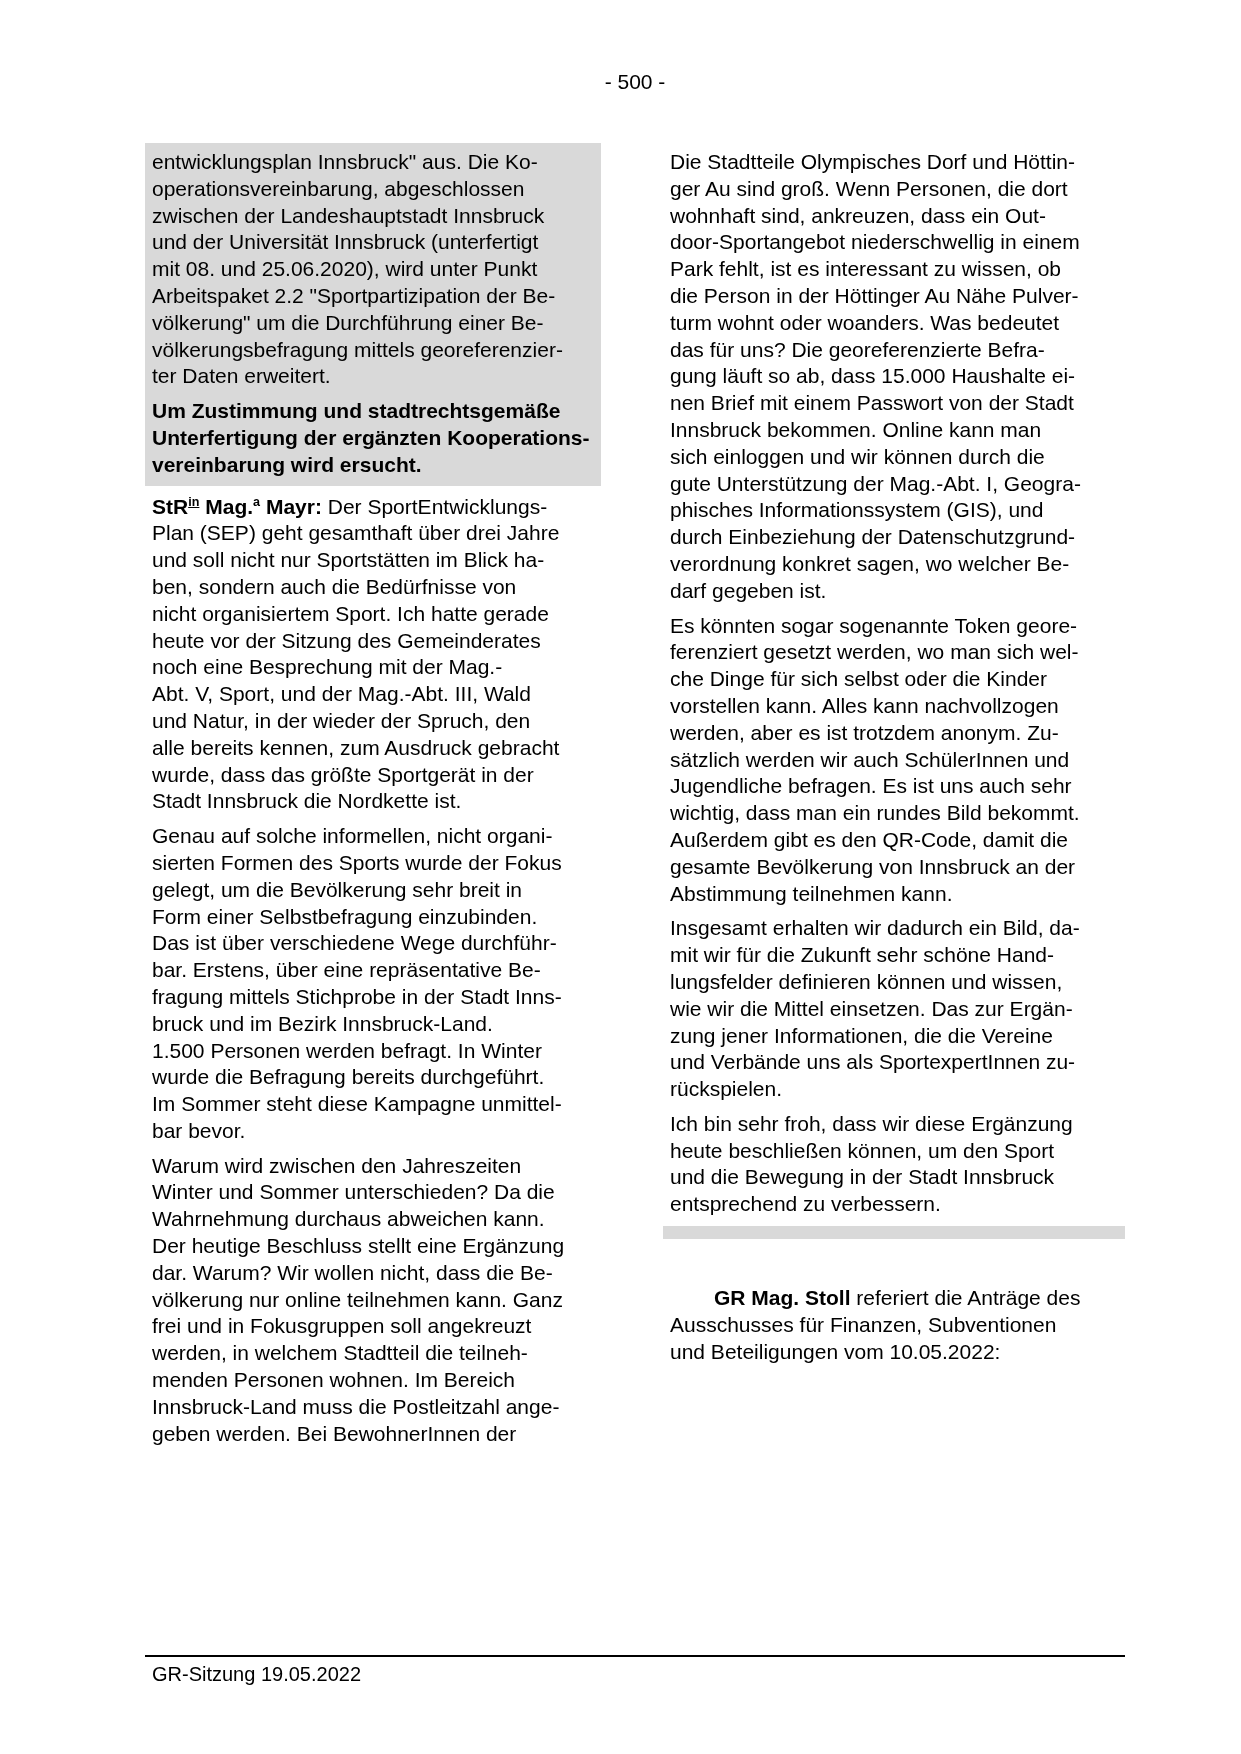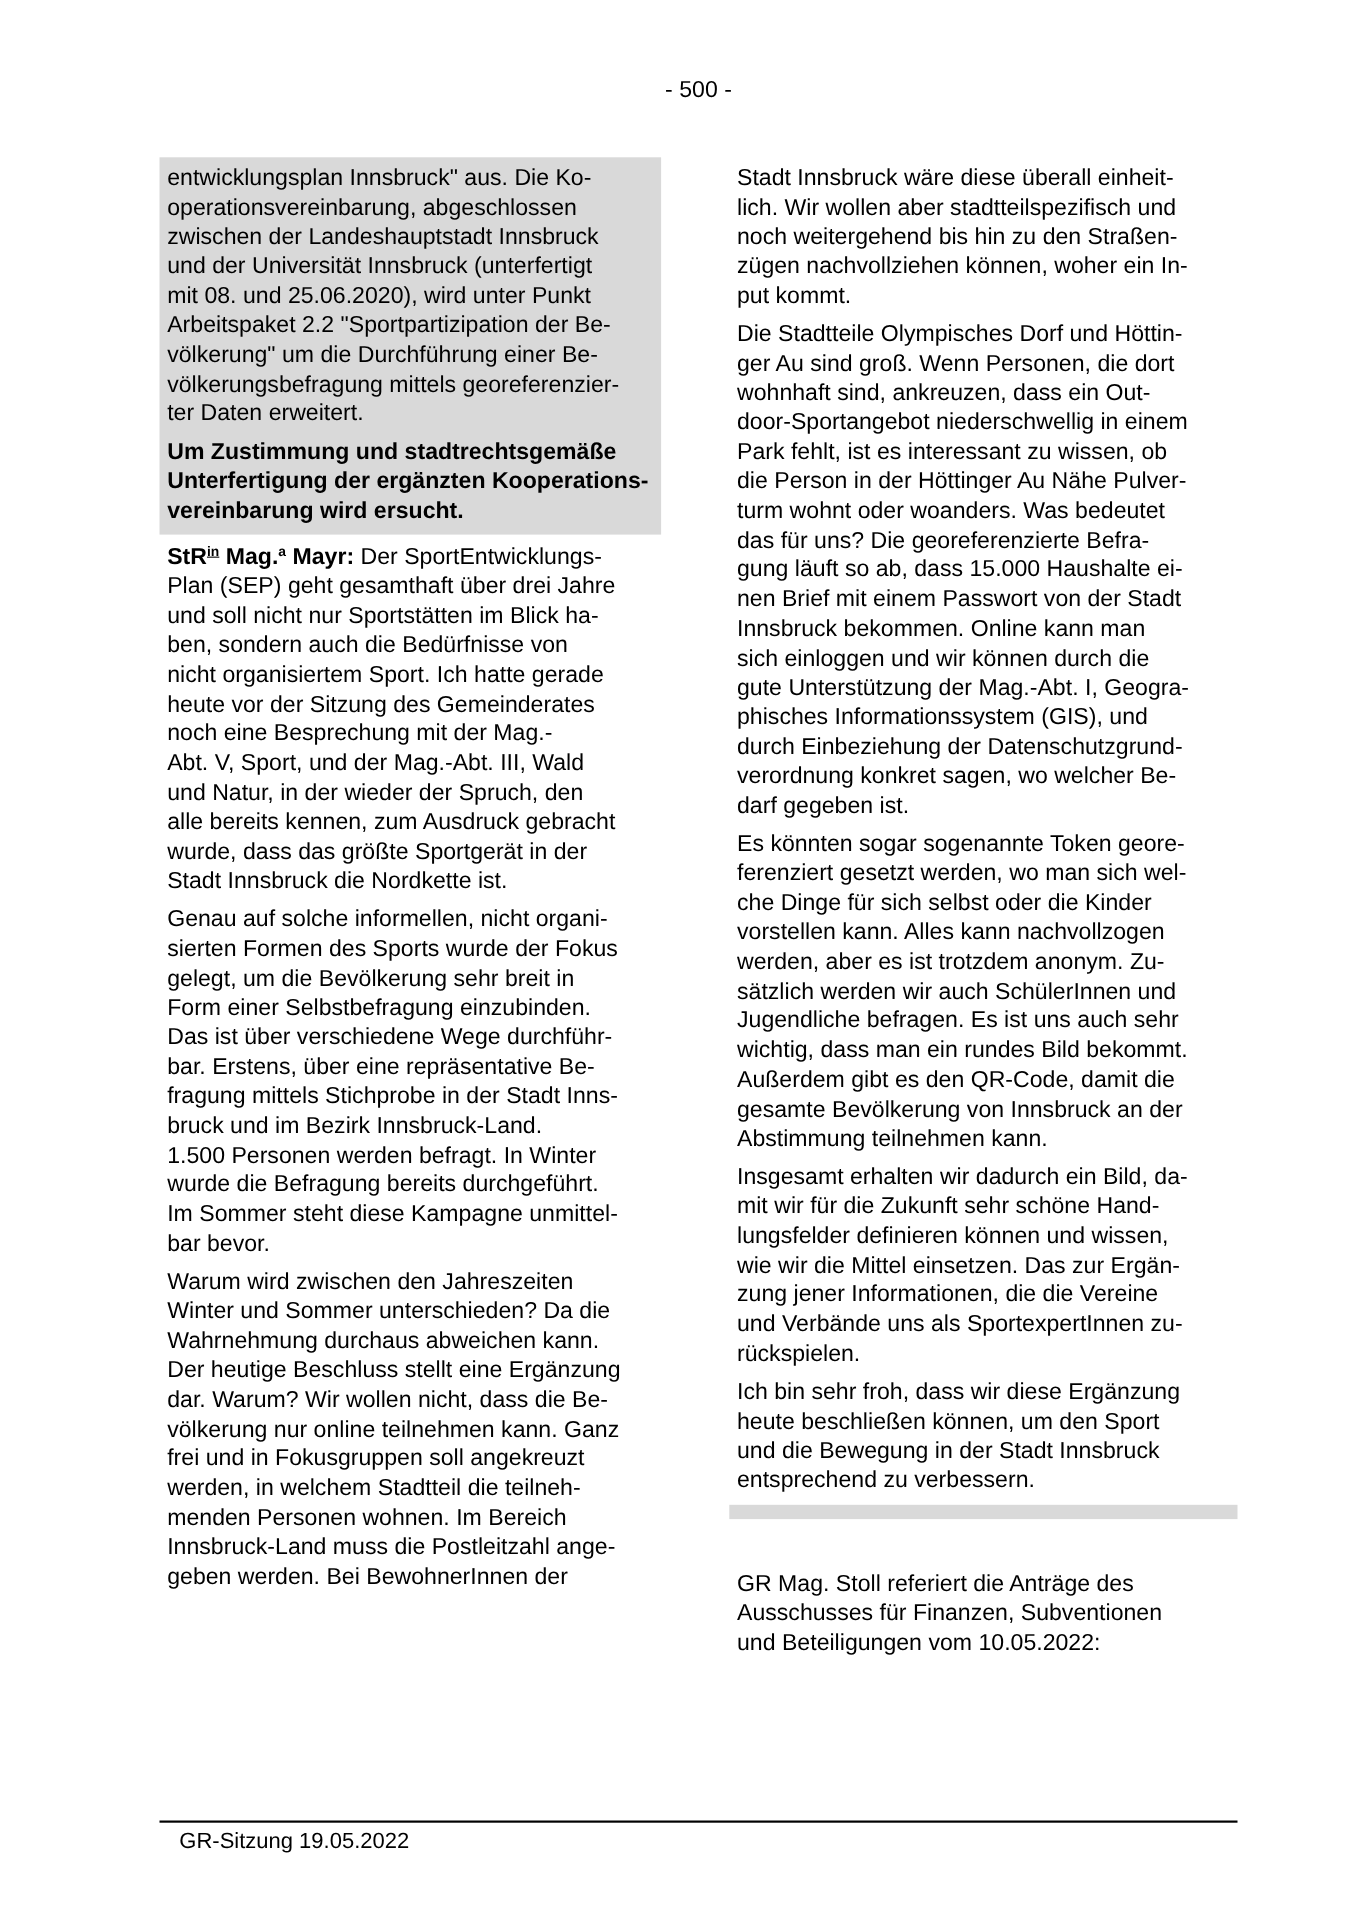--- a/index.html
+++ b/index.html
@@ -32,21 +32,21 @@
   }
   .highlight p.para { margin-left:0; }
   .highlight p.para:last-child { margin-bottom:0;font-weight:bold; }
   .spacer { height:38px; }
   sup { font-size:0.6em; line-height:0; }
   .footer-rule {
     position:absolute; left:145px; top:1655px; width:980px;
     border-top:2px solid #000000;
   }
   .footer-text {
-    position:absolute; left:163px; top:1662px;
+    position:absolute; left:152px; top:1662px;
     font-size:20px; line-height:24px;
   }
 </style>
 </head>
 <body>
 
 <div class="page">
   <div class="page-number">- 500 -</div>
   <div class="col col-left">
       <div class="highlight" style="background: rgb(217, 217, 217);">
@@ -93,25 +93,20 @@
 Der heutige Beschluss stellt eine Ergänzung
 dar. Warum? Wir wollen nicht, dass die Be-
 völkerung nur online teilnehmen kann. Ganz
 frei und in Fokusgruppen soll angekreuzt
 werden, in welchem Stadtteil die teilneh-
 menden Personen wohnen. Im Bereich
 Innsbruck-Land muss die Postleitzahl ange-
 geben werden. Bei BewohnerInnen der</span></p>
     </div>
   <div class="col col-right">
-      <p class="para"><span>Stadt Innsbruck wäre diese überall einheit-
-lich. Wir wollen aber stadtteilspezifisch und
-noch weitergehend bis hin zu den Straßen-
-zügen nachvollziehen können, woher ein In-
-put kommt.</span></p>
       <p class="para"><span>Die Stadtteile Olympisches Dorf und Höttin-
 ger Au sind groß. Wenn Personen, die dort
 wohnhaft sind, ankreuzen, dass ein Out-
 door-Sportangebot niederschwellig in einem
 Park fehlt, ist es interessant zu wissen, ob
 die Person in der Höttinger Au Nähe Pulver-
 turm wohnt oder woanders. Was bedeutet
 das für uns? Die georeferenzierte Befra-
 gung läuft so ab, dass 15.000 Haushalte ei-
 nen Brief mit einem Passwort von der Stadt
@@ -140,19 +135,19 @@
 zung jener Informationen, die die Vereine
 und Verbände uns als SportexpertInnen zu-
 rückspielen.</span></p>
       <p class="para"><span>Ich bin sehr froh, dass wir diese Ergänzung
 heute beschließen können, um den Sport
 und die Bewegung in der Stadt Innsbruck
 entsprechend zu verbessern.</span></p>
       <div class="highlight" style="background: rgb(217, 217, 217);">
       </div>
       <div class="spacer"></div>
-      <p class="para"><span style="font-weight: normal;">GR Mag. Stoll</span><span> referiert die Anträge des
+      <p class="para"><span style="font-weight: bold; margin-left: 44px;">GR Mag. Stoll</span><span> referiert die Anträge des
 Ausschusses für Finanzen, Subventionen
 und Beteiligungen vom 10.05.2022:</span></p>
     </div>
   <div class="footer-rule"></div>
   <div class="footer-text">GR-Sitzung 19.05.2022</div>
 </div>
 
 </body></html>

